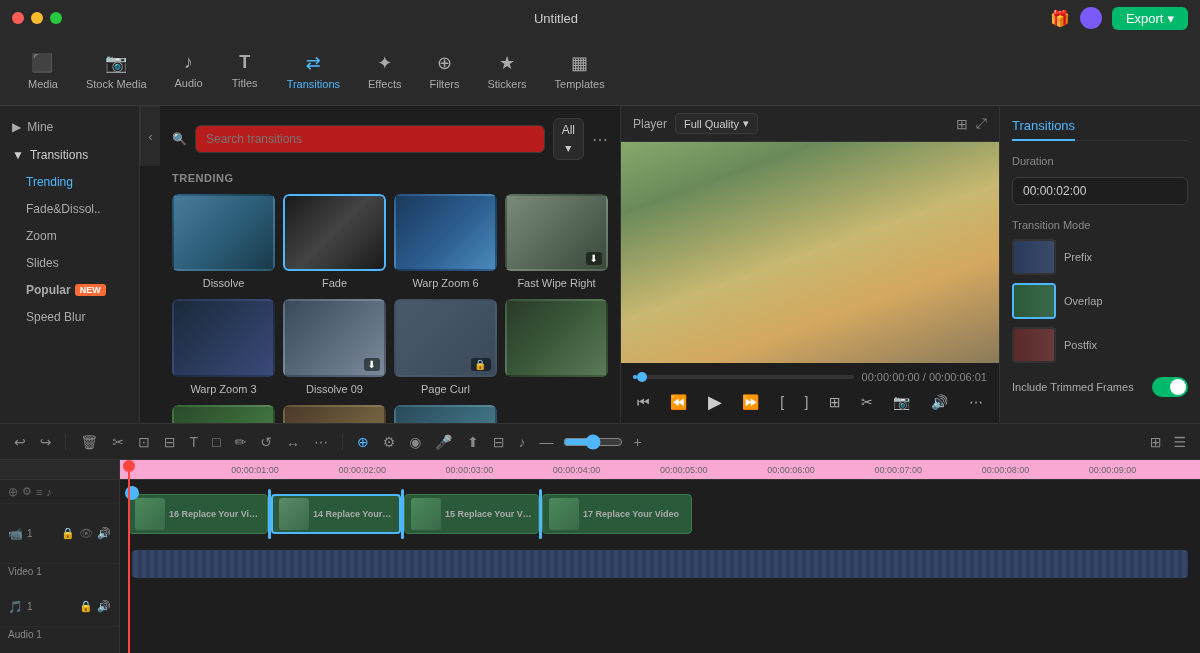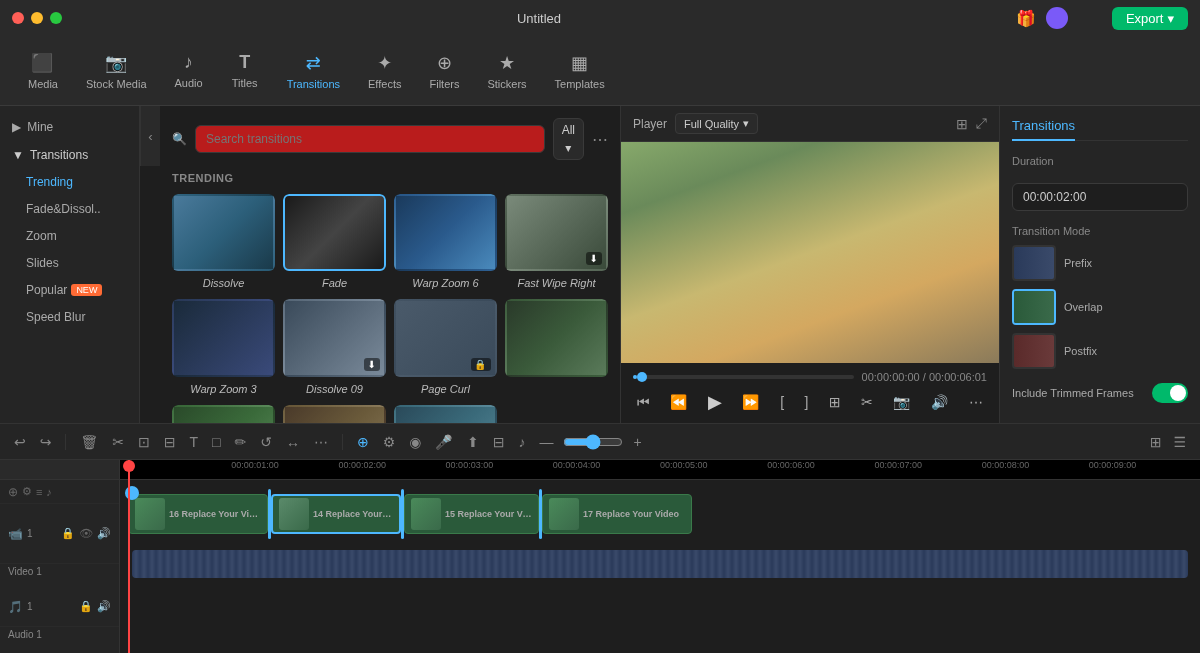--- a/index.html
+++ b/index.html
@@ -7,21 +7,21 @@
 
     
     .titlebar { height: 36px; background: #2a2a2a; display: flex; align-items: center; justify-content: space-between; padding: 0 12px; flex-shrink: 0; }
     .titlebar-controls { display: flex; gap: 7px; }
     .titlebar-btn { width: 12px; height: 12px; border-radius: 50%; border: none; cursor: pointer; }
     .btn-close { background: #ff5f57; }
     .btn-min { background: #febc2e; }
     .btn-max { background: #28c840; }
     .titlebar-title { font-size: 13px; color: #ccc; }
     .titlebar-right { display: flex; align-items: center; gap: 10px; }
-    .export-btn { background: #00b96b; color: white; border: none; border-radius: 6px; padding: 4px 14px; font-size: 13px; cursor: pointer; display: flex; align-items: flex-end; gap: 4px; margin-left: 34px; }
+    .export-btn { background: #00b96b; color: white; border: none; border-radius: 6px; padding: 4px 14px; font-size: 13px; cursor: pointer; display: flex; align-items: flex-end; gap: 4px; }
 
     
     .main-toolbar { height: 70px; background: #2a2a2a; display: flex; align-items: center; padding: 0 16px; gap: 4px; border-bottom: 1px solid #3a3a3a; flex-shrink: 0; }
     .toolbar-item { display: flex; flex-direction: column; align-items: center; gap: 4px; padding: 6px 12px; border-radius: 8px; cursor: pointer; color: #aaa; min-width: 52px; }
     .toolbar-item.active { color: #4db8ff; }
     .toolbar-item .icon { font-size: 18px; }
     .toolbar-item .label { font-size: 11px; }
 
     
     .content-area { display: flex; flex: 1; overflow: hidden; }
@@ -40,21 +40,21 @@
     .transitions-panel { flex: 1; background: #1e1e1e; overflow-y: auto; padding: 12px; min-width: 0; }
     .search-bar { display: flex; align-items: center; gap: 8px; margin-bottom: 12px; }
     .search-input { flex: 1; background: #b91c1c; border: 1px solid #3a3a3a; border-radius: 6px; padding: 6px 10px; color: #ccc; font-size: 12px; outline: none; }
     .search-filter { background: #2a2a2a; border: 1px solid #3a3a3a; border-radius: 6px; padding: 4px 8px; color: #ccc; font-size: 12px; cursor: pointer; display: flex; align-items: center; gap: 4px; flex-direction: column; }
     .search-more { background: none; border: none; color: #888; cursor: pointer; font-size: 16px; }
     .section-title { font-size: 11px; font-weight: 600; color: #888; text-transform: uppercase; letter-spacing: 0.5px; margin-bottom: 10px; }
     .grid { display: grid; grid-template-columns: repeat(4, 1fr); gap: 8px; margin-bottom: 12px; }
     .grid-item { cursor: pointer; border-radius: 6px; overflow: hidden; position: relative; }
     .grid-thumb { width: 100%; aspect-ratio: 4/3; background: #333; border-radius: 6px; overflow: hidden; position: relative; border: 2px solid transparent; }
     .grid-thumb.selected { border-color: #4db8ff; }
-    .grid-label { font-size: 11px; color: #bbb; text-align: center; margin-top: 4px; padding: 2px 0; font-style: italic; }
+    .grid-label { font-size: 11px; color: #bbb; text-align: center; margin-top: 4px; padding: 2px 0; }
     .thumb-dissolve { background: linear-gradient(135deg, #4a7a9b 0%, #2c5f7a 50%, #1a3a4a 100%); display: flex; align-items: center; justify-content: center; }
 
     
     .player-area { width: 380px; background: #1a1a1a; border-left: 1px solid #333; border-right: 1px solid #333; display: flex; flex-direction: column; flex-shrink: 0; }
     .player-header { height: 36px; background: #252525; display: flex; align-items: center; justify-content: space-between; padding: 0 12px; border-bottom: 1px solid #333; }
     .player-header-left { display: flex; align-items: center; gap: 8px; }
     .player-tab { font-size: 12px; color: #aaa; cursor: pointer; }
     .player-quality { background: #2a2a2a; border: 1px solid #3a3a3a; border-radius: 4px; padding: 3px 8px; color: #ccc; font-size: 11px; cursor: pointer; display: flex; align-items: center; gap: 4px; }
     .player-header-right { display: flex; gap: 8px; }
     .player-icon-btn { background: none; border: none; color: #888; cursor: pointer; font-size: 14px; }
@@ -67,21 +67,21 @@
     .player-progress-dot { width: 10px; height: 10px; background: #4db8ff; border-radius: 50%; position: absolute; top: -3px; left: 2%; }
     .player-time { font-size: 11px; color: #888; white-space: nowrap; }
     .player-btns { display: flex; align-items: center; justify-content: space-between; }
     .player-btn { background: none; border: none; color: #aaa; cursor: pointer; font-size: 14px; padding: 2px 4px; }
     .player-play-btn { font-size: 18px; color: #ccc; }
 
     
     .right-panel { width: 200px; background: #252525; flex-shrink: 0; overflow-y: auto; padding: 12px; }
     .panel-tab-header { display: flex; margin-bottom: 14px; border-bottom: 1px solid #333; padding-bottom: 8px; }
     .panel-tab { font-size: 13px; color: #4db8ff; font-weight: 500; border-bottom: 2px solid #4db8ff; padding-bottom: 6px; margin-bottom: -9px; }
-    .panel-label { font-size: 11px; color: #888; margin-bottom: 16px; }
+    .panel-label { font-size: 11px; color: #888; margin-bottom: 10px; }
     .panel-value-box { background: #1e1e1e; border: 1px solid #3a3a3a; border-radius: 6px; padding: 6px 10px; color: #ccc; font-size: 12px; margin-bottom: 14px; }
     .panel-section-title { font-size: 11px; color: #888; margin-bottom: 8px; }
     .transition-modes { display: flex; flex-direction: column; gap: 8px; margin-bottom: 14px; }
     .mode-item { display: flex; align-items: center; gap: 8px; }
     .mode-thumb { width: 44px; height: 36px; background: #333; border-radius: 4px; display: flex; align-items: center; justify-content: center; border: 2px solid transparent; overflow: hidden; }
     .mode-thumb.selected { border-color: #4db8ff; }
     .mode-label { font-size: 11px; color: #aaa; }
     .mode-preview-prefix { background: linear-gradient(90deg, #2a3a5a 0%, #3a4a6a 100%); width: 100%; height: 100%; display: flex; }
     .mode-preview-overlap { background: linear-gradient(90deg, #2a5a3a 0%, #3a6a4a 100%); width: 100%; height: 100%; display: flex; }
     .mode-preview-postfix { background: linear-gradient(90deg, #5a2a2a 0%, #6a3a3a 100%); width: 100%; height: 100%; display: flex; }
@@ -91,21 +91,21 @@
     .toggle-dot { width: 16px; height: 16px; background: white; border-radius: 50%; position: absolute; top: 2px; right: 2px; transition: all 0.2s; }
 
     
     .bottom-panel { height: 230px; background: #1e1e1e; border-top: 1px solid #333; flex-shrink: 0; }
     .bottom-toolbar { height: 36px; background: #252525; display: flex; align-items: center; padding: 0 10px; gap: 6px; border-bottom: 1px solid #333; }
     .bottom-tool-btn { background: none; border: none; color: #888; cursor: pointer; font-size: 14px; padding: 2px 4px; border-radius: 4px; }
     .bottom-tool-separator { width: 1px; height: 16px; background: #333; margin: 0 4px; }
     .bottom-content { display: flex; height: calc(100% - 36px); }
     .track-labels { width: 120px; background: #252525; border-right: 1px solid #333; padding: 0; flex-shrink: 0; }
     .timeline-area { flex: 1; overflow-x: auto; position: relative; }
-    .timeline-ruler { height: 20px; background: #000000; border-bottom: 1px solid #333; display: flex; padding: 0 4px; font-size: 10px; color: #666; position: relative; overflow: hidden; }
+    .timeline-ruler { height: 20px; background: #f9a8d4; border-bottom: 1px solid #333; display: flex; align-items: center; padding: 0 4px; font-size: 10px; color: #666; position: relative; overflow: hidden; }
     .ruler-marks { display: flex; width: 100%; }
     .ruler-mark { flex: 1; text-align: left; font-size: 9px; color: #666; white-space: nowrap; }
     .track-label-row { height: 50px; display: flex; align-items: center; padding: 0 8px; border-bottom: 1px solid #2a2a2a; }
     .track-ctrl-btn { background: none; border: none; color: #666; cursor: pointer; font-size: 11px; }
     .clip { height: 40px; background: #2a5a3a; border-radius: 4px; display: flex; align-items: center; padding: 0 6px; font-size: 10px; color: #aaa; position: relative; overflow: hidden; flex-shrink: 0; border: 1px solid #3a6a4a; }
     .clip.selected { border-color: #4db8ff; border-width: 2px; }
     .clip-thumb { width: 30px; height: 32px; background: #3a6a4a; border-radius: 3px; margin-right: 4px; flex-shrink: 0; overflow: hidden; }
     .clip-text { font-size: 9px; color: #aaa; white-space: nowrap; overflow: hidden; text-overflow: ellipsis; }
     .audio-track { height: 30px; background: #2a3a5a; border-radius: 4px; display: flex; align-items: center; padding: 0 6px; font-size: 10px; color: #aaa; flex: 1; margin: 0 4px; }
   </style>
@@ -185,21 +185,21 @@
       </div>
       <div class="sidebar-item">
         <span>Fade&amp;Dissol..</span>
       </div>
       <div class="sidebar-item">
         <span>Zoom</span>
       </div>
       <div class="sidebar-item">
         <span>Slides</span>
       </div>
-      <div class="sidebar-item" style="display:flex;align-items:center;">
+      <div class="sidebar-item" style="display:flex;align-items:center;font-weight:bold;">
         <span>Popular</span>
         <span class="sidebar-badge">NEW</span>
       </div>
       <div class="sidebar-item">
         <span>Speed Blur</span>
       </div>
     </div>
   </div>
   <button class="collapse-btn">‹</button>
 

